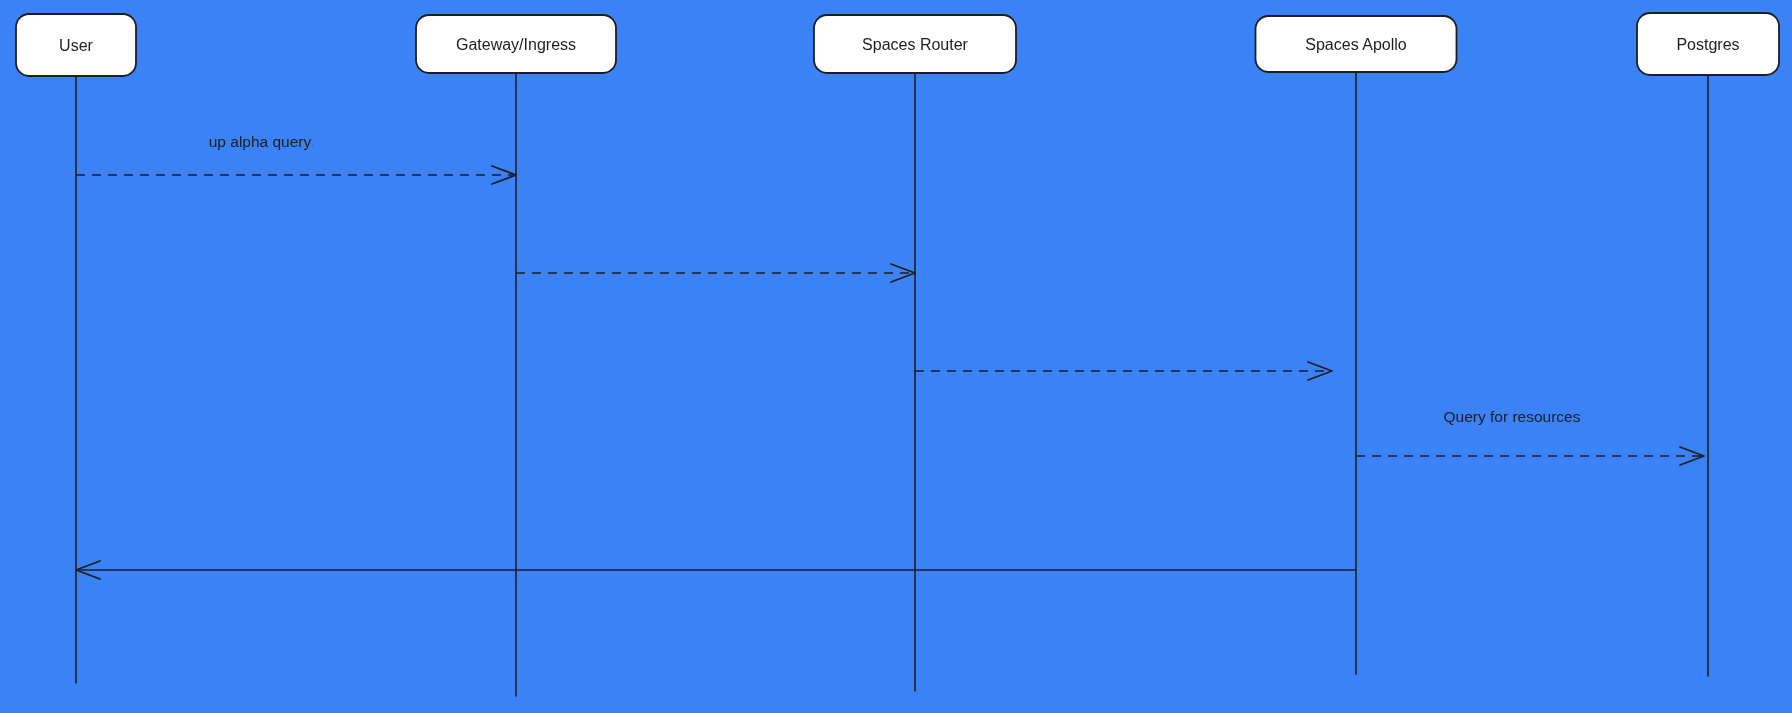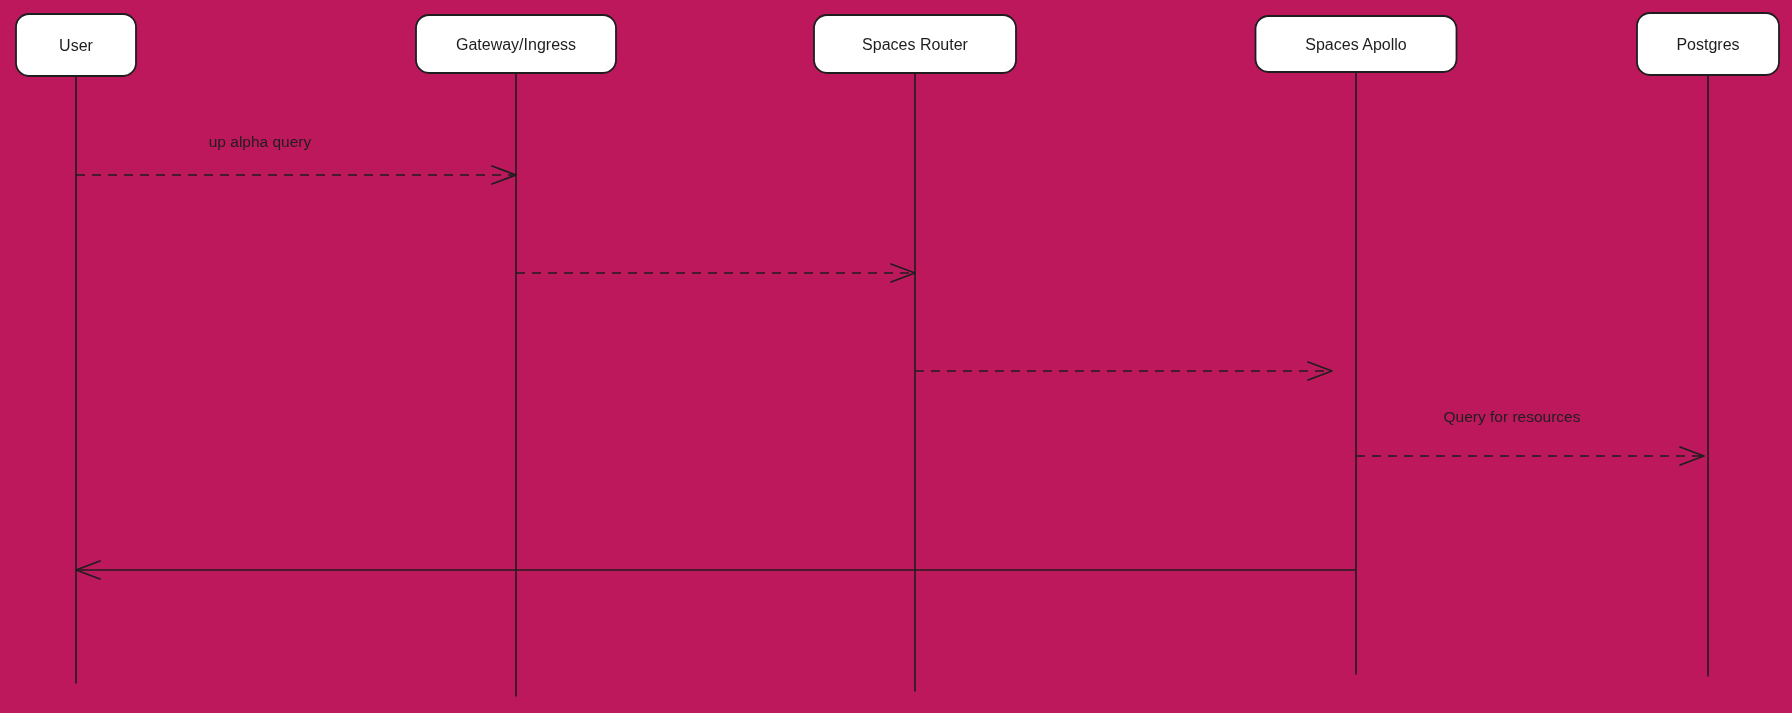--- a/index.html
+++ b/index.html
@@ -8,21 +8,21 @@
     background: #ffffff;
     width: 1792px;
     height: 713px;
     overflow: hidden;
     font-family: "Liberation Sans", sans-serif;
   }
   #diagram-wrap {
     position: relative;
     width: 1792px;
     height: 713px;
-    background: #be185d;
+    background: #3b82f6;
   }
   svg text {
     font-family: "Liberation Sans", sans-serif;
     fill: #1e1e1e;
   }
   svg .actor-label { font-size: 16px; }
   svg .msg-label   { font-size: 15.5px; }
 </style>
 </head>
 <body>

